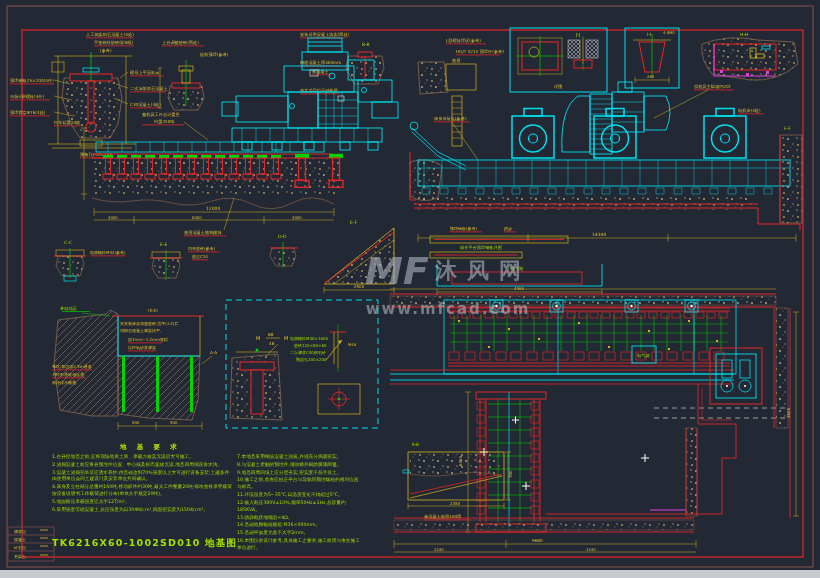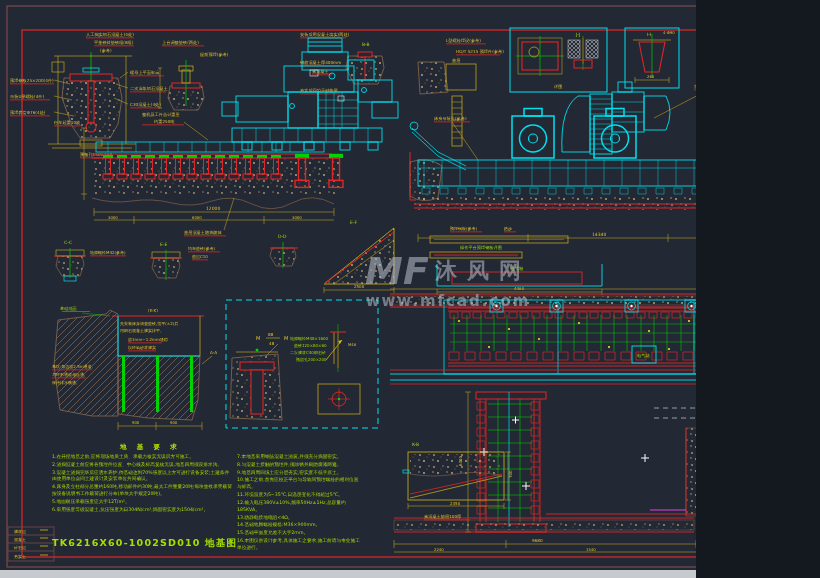--- a/index.html
+++ b/index.html
@@ -1,31 +1,31 @@
 <!DOCTYPE html>
 <html><head>
 <meta charset="utf-8">
 <style>
   html,body{margin:0;padding:0;background:#14181f;}
-  .stage{position:relative;width:696px;height:578px;background:#a21caf;overflow:hidden;
+  .stage{position:relative;width:820px;height:578px;background:#a21caf;overflow:hidden;
          font-family:"DejaVu Sans",sans-serif;text-decoration:underline;}
   svg{position:absolute;left:0;top:0;}
   svg text{font-family:"DejaVu Sans",sans-serif;}
   .gold{fill:#e0c030;}
   .grn{fill:#9edc00;}
   .notes{position:absolute;color:#a4d800;font-size:4.7px;line-height:1.45;}
   .notes div{margin-bottom:1px;}
   .nhead{position:absolute;color:#b4e400;font-weight:bold;font-size:6.5px;letter-spacing:4px;}
   .titletxt{position:absolute;color:#a6e000;font-size:9.5px;letter-spacing:1.2px;font-weight:bold;}
   .wm{position:absolute;left:318px;top:252px;width:260px;text-align:center;
       color:#b9c0cc;opacity:.55;pointer-events:none;z-index:5;}
   .wm .row{display:flex;align-items:center;justify-content:center;gap:6px;}
   .wm .mf{font-style:italic;font-weight:bold;font-size:38px;line-height:1;}
   .wm .nm{font-weight:bold;font-size:22px;letter-spacing:10px;line-height:1;}
-  .wm .url{font-weight:bold;font-size:15px;letter-spacing:2px;margin-top:2px;}
+  .wm .url{font-weight:bold;font-size:15px;letter-spacing:2px;margin-top:10px;}
 </style>
 </head>
 <body>
 
 <div class="stage">
 <svg width="820" height="578" viewBox="0 0 820 578">
 <defs>
   <pattern id="sp" width="14" height="12" patternUnits="userSpaceOnUse">
     <circle cx="2" cy="3" r="0.9" fill="#c8b078"></circle>
           <circle cx="7" cy="8" r="0.8" fill="#9a8258"></circle>

